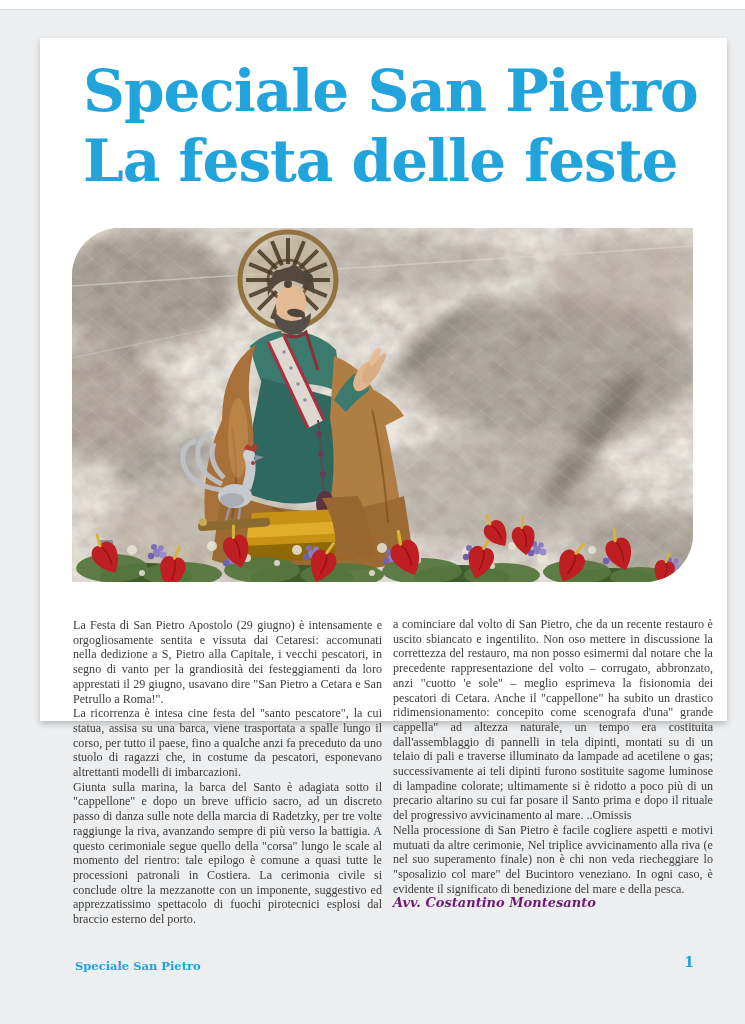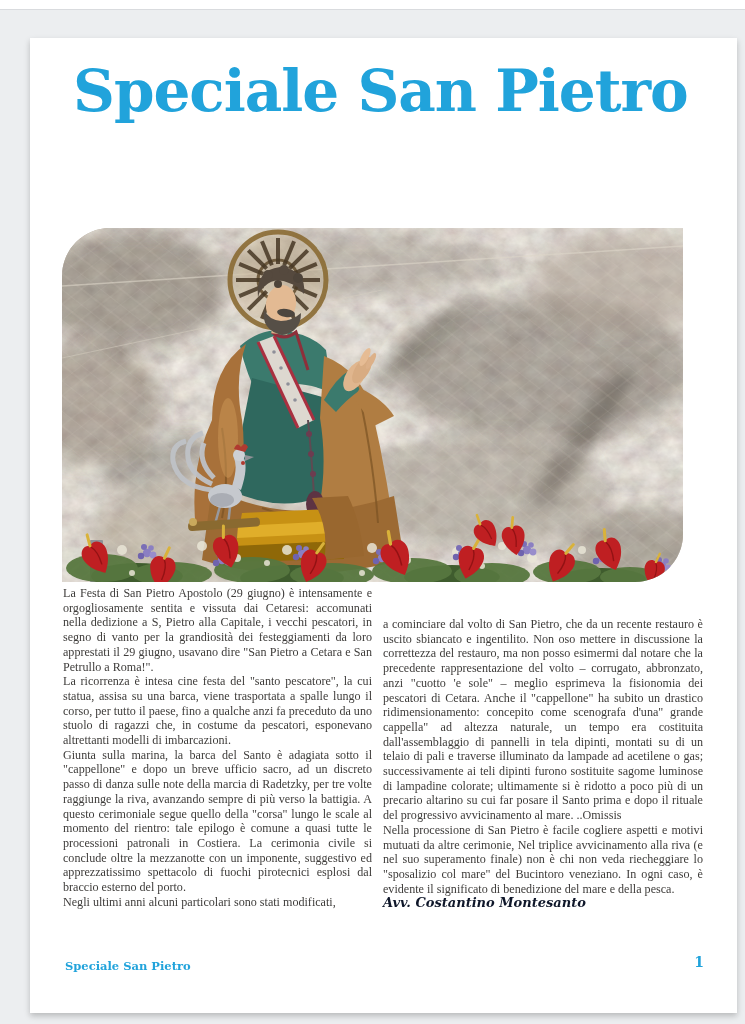--- a/index.html
+++ b/index.html
@@ -6,46 +6,46 @@
   body{
     width:745px;height:1024px;position:relative;overflow:hidden;
     background:#eceef0;
     font-family:"Liberation Serif", serif;
   }
   .top-chrome{
     position:absolute;top:0;left:0;width:745px;height:9px;
     background:#ffffff;border-bottom:1px solid #d9dbde;
   }
   .sheet{
-    position:absolute;left:30px;top:38px;width:687px;height:975px;
-    background:#ffffff;box-shadow:0 3px 6px rgba(0,0,0,.22);padding-left:20px;
+    position:absolute;left:40px;top:38px;width:687px;height:683px;
+    background:#ffffff;box-shadow:0 3px 6px rgba(0,0,0,.22);
   }
   .headline{
     position:absolute;left:43px;top:18px;width:620px;
     font-family:"DejaVu Serif", serif;font-weight:bold;
     font-size:58px;line-height:70px;letter-spacing:-1px;
     color:#21a3db;white-space:nowrap;
   }
   .photo-frame{
     position:absolute;left:32px;top:190px;width:621px;height:354px;
     border-radius:48px 0 48px 0;overflow:hidden;background:#b0a595;
   }
   .photo-frame svg{display:block;width:100%;height:100%;}
   .columns{
     position:absolute;left:33px;top:548px;width:640px;
     display:flex;gap:11px;
     color:#3e3c3a;font-size:12.1px;line-height:14.7px;text-align:justify;
   }
-  .col-left{width:309px;}
+  .col-left{width:309px;margin-top:32px;}
   .col-right{width:320px;margin-top:31px;}
   .columns p{margin:0;}
   .signature{
     margin-top:14px;
     font-family:"DejaVu Serif", serif;font-style:italic;font-weight:bold;
-    font-size:13px;color:#0f172a;text-align:left;
+    font-size:13px;color:#701a75;text-align:left;
   }
   .footer-left{
     position:absolute;left:35px;top:921px;
     font-family:"DejaVu Serif", serif;font-weight:bold;
     font-size:11.5px;color:#21a3db;
   }
   .page-num{
     position:absolute;right:33px;top:916px;
     font-family:"DejaVu Serif", serif;font-weight:bold;
     font-size:14px;color:#21a3db;
@@ -53,20 +53,21 @@
 </style>
 </head>
 <body>
 
 <div class="top-chrome"></div>
 
 <div class="sheet">
 
   <div class="headline">
     <div>Speciale San Pietro</div>
+    <div>La festa delle feste</div>
   </div>
 
   <div class="photo-frame">
     <svg viewBox="0 0 621 354" preserveAspectRatio="none">
       <defs>
         <filter id="rockf" x="-5%" y="-5%" width="110%" height="110%">
           <feTurbulence type="fractalNoise" baseFrequency="0.045 0.06" numOctaves="4" seed="8"></feTurbulence>
           <feColorMatrix type="saturate" values="0.12"></feColorMatrix>
           <feComponentTransfer>
             <feFuncR type="linear" slope="0.6" intercept="0.42"></feFuncR>
@@ -270,21 +271,20 @@
         <use href="#anthurium" transform="translate(425 306) rotate(-35) scale(0.85)"></use>
       </g>
     </svg>
   </div>
 
   <div class="columns">
     <div class="col-left">
       <p>La Festa di San Pietro Apostolo (29 giugno) è intensamente e orgogliosamente sentita e vissuta dai Cetaresi: accomunati nella dedizione a S, Pietro alla Capitale, i vecchi pescatori, in segno di vanto per la grandiosità dei festeggiamenti da loro apprestati il 29 giugno, usavano dire "San Pietro a Cetara e San Petrullo a Roma!".</p>
       <p>La ricorrenza è intesa cine festa del "santo pescatore", la cui statua, assisa su una barca, viene trasportata a spalle lungo il corso, per tutto il paese, fino a qualche anzi fa preceduto da uno stuolo di ragazzi che, in costume da pescatori, esponevano altrettanti modelli di imbarcazioni.</p>
       <p>Giunta sulla marina, la barca del Santo è adagiata sotto il "cappellone" e dopo un breve ufficio sacro, ad un discreto passo di danza sulle note della marcia di Radetzky, per tre volte raggiunge la riva, avanzando sempre di più verso la battigia. A questo cerimoniale segue quello della "corsa" lungo le scale al momento del rientro: tale epilogo è comune a quasi tutte le processioni patronali in Costiera. La cerimonia civile si conclude oltre la mezzanotte con un imponente, suggestivo ed apprezzatissimo spettacolo di fuochi pirotecnici esplosi dal braccio esterno del porto.</p>
-      <p>Negli ultimi anni alcuni particolari sono stati modificati,</p>
     </div>
     <div class="col-right">
       <p>a cominciare dal volto di San Pietro, che da un recente restauro è uscito sbiancato e ingentilito. Non oso mettere in discussione la correttezza del restauro, ma non posso esimermi dal notare che la precedente rappresentazione del volto – corrugato, abbronzato, anzi "cuotto 'e sole" – meglio esprimeva la fisionomia dei pescatori di Cetara. Anche il "cappellone" ha subito un drastico ridimensionamento: concepito come scenografa d'una" grande cappella" ad altezza naturale, un tempo era costituita dall'assemblaggio di pannelli in tela dipinti, montati su di un telaio di pali e traverse illuminato da lampade ad acetilene o gas; successivamente ai teli dipinti furono sostituite sagome luminose di lampadine colorate; ultimamente si è ridotto a poco più di un precario altarino su cui far posare il Santo prima e dopo il rituale del progressivo avvicinamento al mare. ..Omissis</p>
       <p>Nella processione di San Pietro è facile cogliere aspetti e motivi mutuati da altre cerimonie, Nel triplice avvicinamento alla riva (e nel suo superamento finale) non è chi non veda riecheggiare lo "sposalizio col mare" del Bucintoro veneziano. In ogni caso, è evidente il significato di benedizione del mare e della pesca.</p>
       <p class="signature">Avv. Costantino Montesanto</p>
     </div>
   </div>
 
   <div class="footer-left">Speciale San Pietro</div>
   <div class="page-num">1</div>

